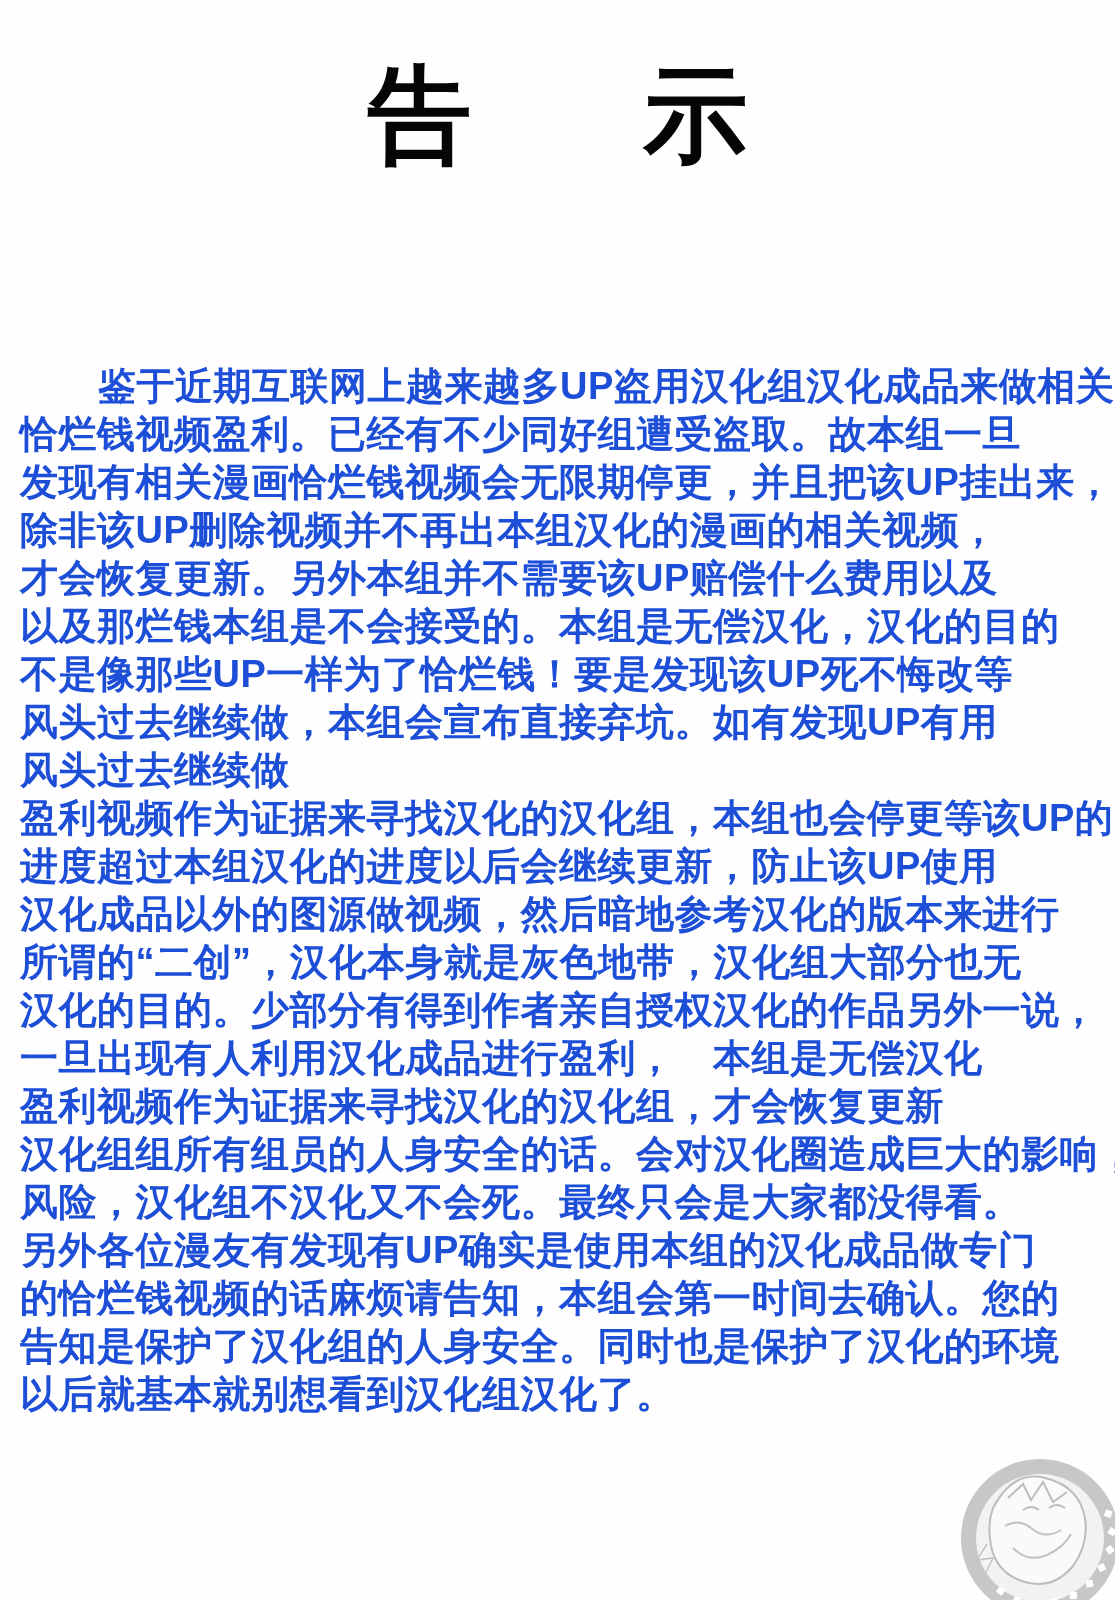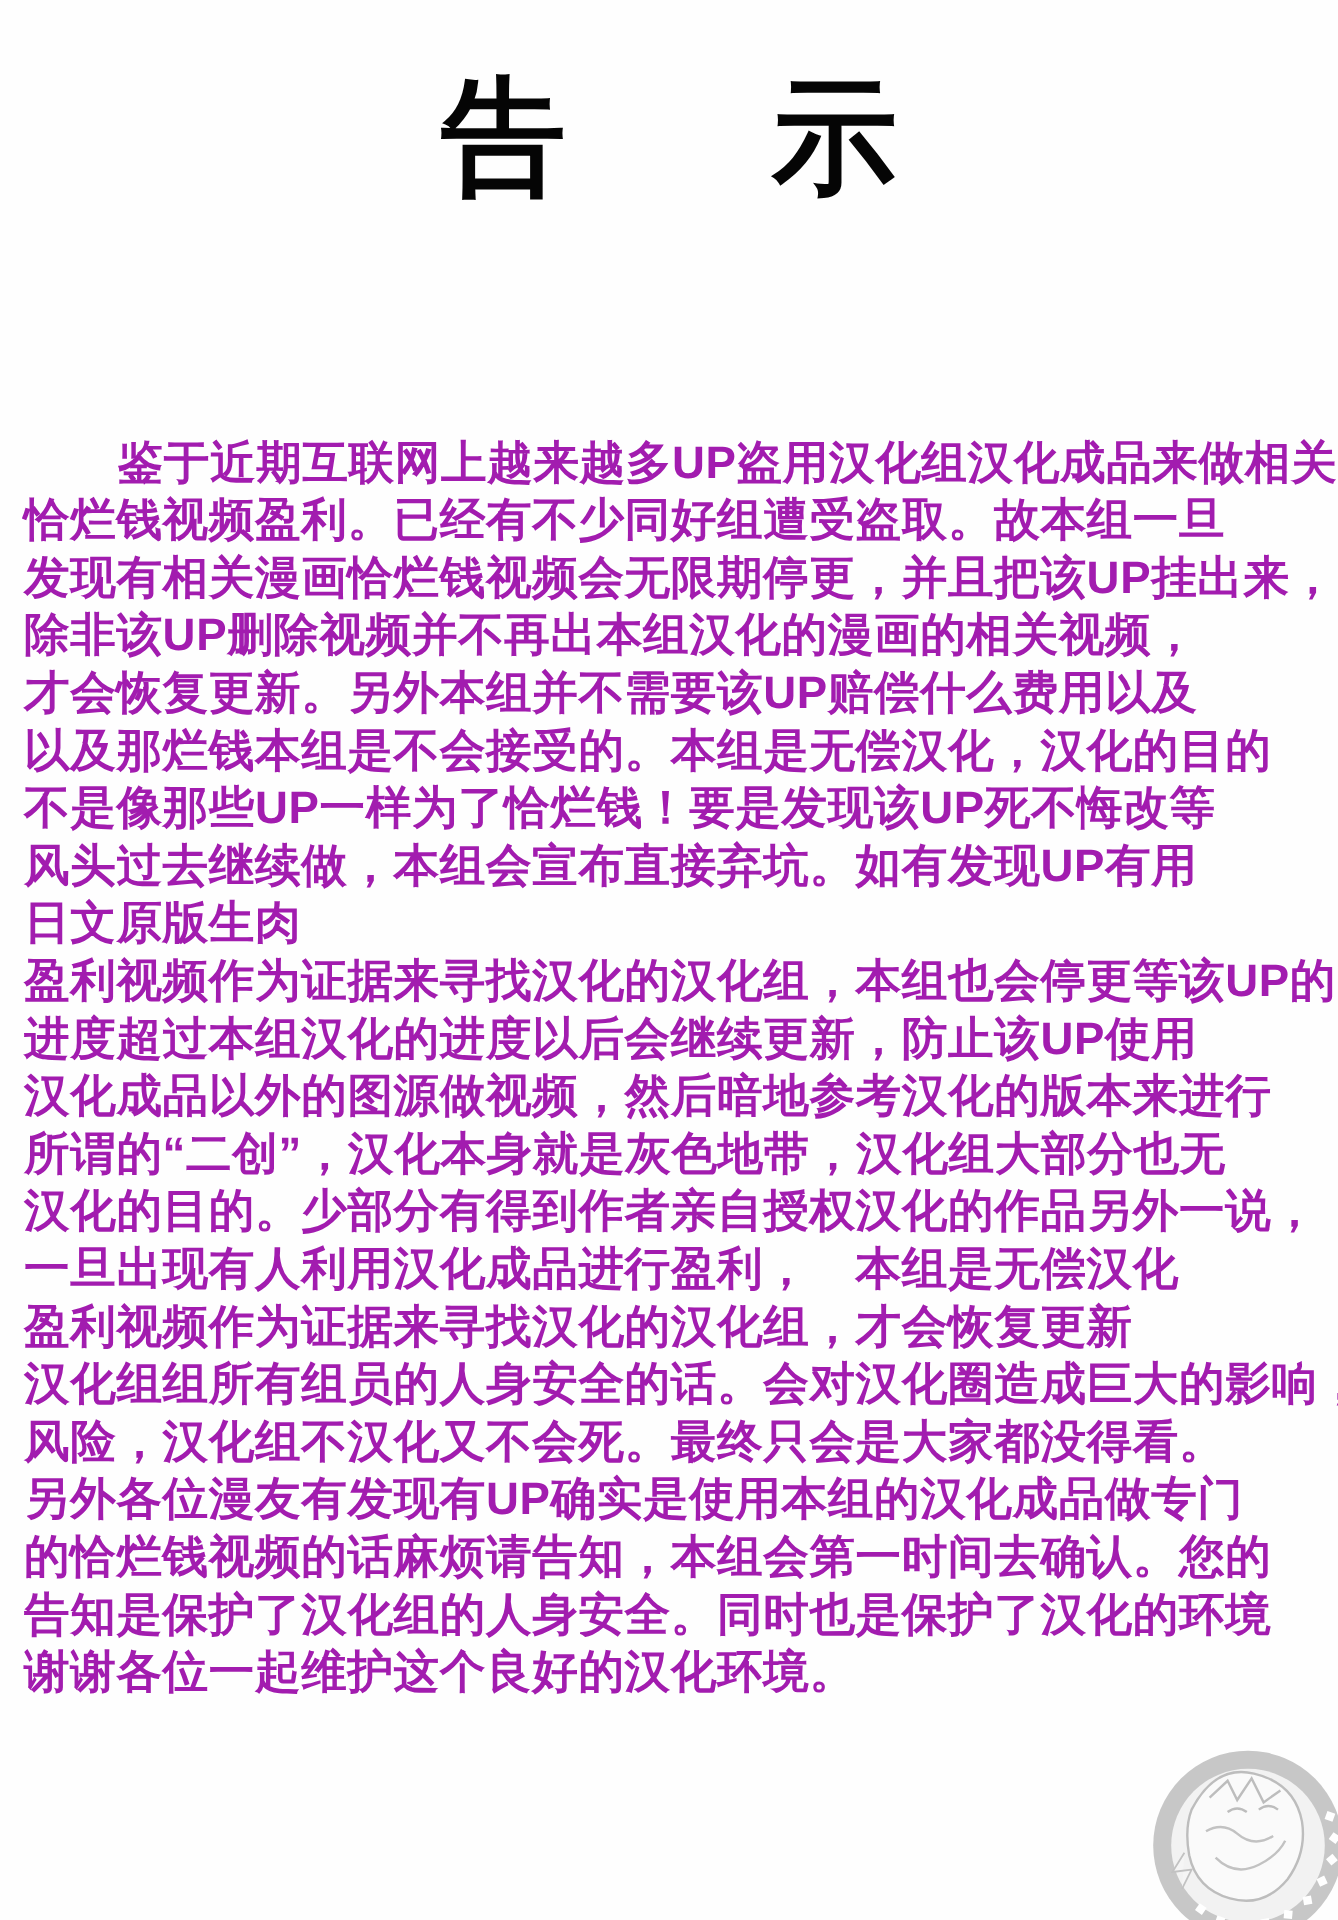--- a/index.html
+++ b/index.html
@@ -32,21 +32,21 @@
     position: absolute;
     top: 362px;
     left: 20px;
     width: 1085px;
     z-index: 2;
   }
   .line {
     font-size: 38px;
     line-height: 48px;
     font-weight: 700;
-    color: #a21caf;
+    color: #1d4ed8;
     white-space: nowrap;
     letter-spacing: 0.5px;
   }
   .line.indent { padding-left: 78px; }
   .watermark {
     position: absolute;
     left: 953px;
     top: 1448px;
     width: 172px;
     height: 172px;
@@ -90,29 +90,29 @@
 
   <div class="notice-body">
     <div class="line indent">鉴于近期互联网上越来越多UP盗用汉化组汉化成品来做相关</div>
     <div class="line">恰烂钱视频盈利。已经有不少同好组遭受盗取。故本组一旦</div>
     <div class="line">发现有相关漫画恰烂钱视频会无限期停更，并且把该UP挂出来，</div>
     <div class="line">除非该UP删除视频并不再出本组汉化的漫画的相关视频，</div>
     <div class="line">才会恢复更新。另外本组并不需要该UP赔偿什么费用以及</div>
     <div class="line">以及那烂钱本组是不会接受的。本组是无偿汉化，汉化的目的</div>
     <div class="line">不是像那些UP一样为了恰烂钱！要是发现该UP死不悔改等</div>
     <div class="line">风头过去继续做，本组会宣布直接弃坑。如有发现UP有用</div>
-    <div class="line">日文原版生肉</div>
+    <div class="line">风头过去继续做</div>
     <div class="line">盈利视频作为证据来寻找汉化的汉化组，本组也会停更等该UP的</div>
     <div class="line">进度超过本组汉化的进度以后会继续更新，防止该UP使用</div>
     <div class="line">汉化成品以外的图源做视频，然后暗地参考汉化的版本来进行</div>
     <div class="line">所谓的“二创”，汉化本身就是灰色地带，汉化组大部分也无</div>
     <div class="line">汉化的目的。少部分有得到作者亲自授权汉化的作品另外一说，</div>
     <div class="line">一旦出现有人利用汉化成品进行盈利，　本组是无偿汉化</div>
     <div class="line">盈利视频作为证据来寻找汉化的汉化组，才会恢复更新</div>
     <div class="line">汉化组组所有组员的人身安全的话。会对汉化圈造成巨大的影响，</div>
     <div class="line">风险，汉化组不汉化又不会死。最终只会是大家都没得看。</div>
     <div class="line">另外各位漫友有发现有UP确实是使用本组的汉化成品做专门</div>
     <div class="line">的恰烂钱视频的话麻烦请告知，本组会第一时间去确认。您的</div>
     <div class="line">告知是保护了汉化组的人身安全。同时也是保护了汉化的环境</div>
-    <div class="line">谢谢各位一起维护这个良好的汉化环境。</div>
+    <div class="line">以后就基本就别想看到汉化组汉化了。</div>
   </div>
 
 </div>
 
 </body></html>

